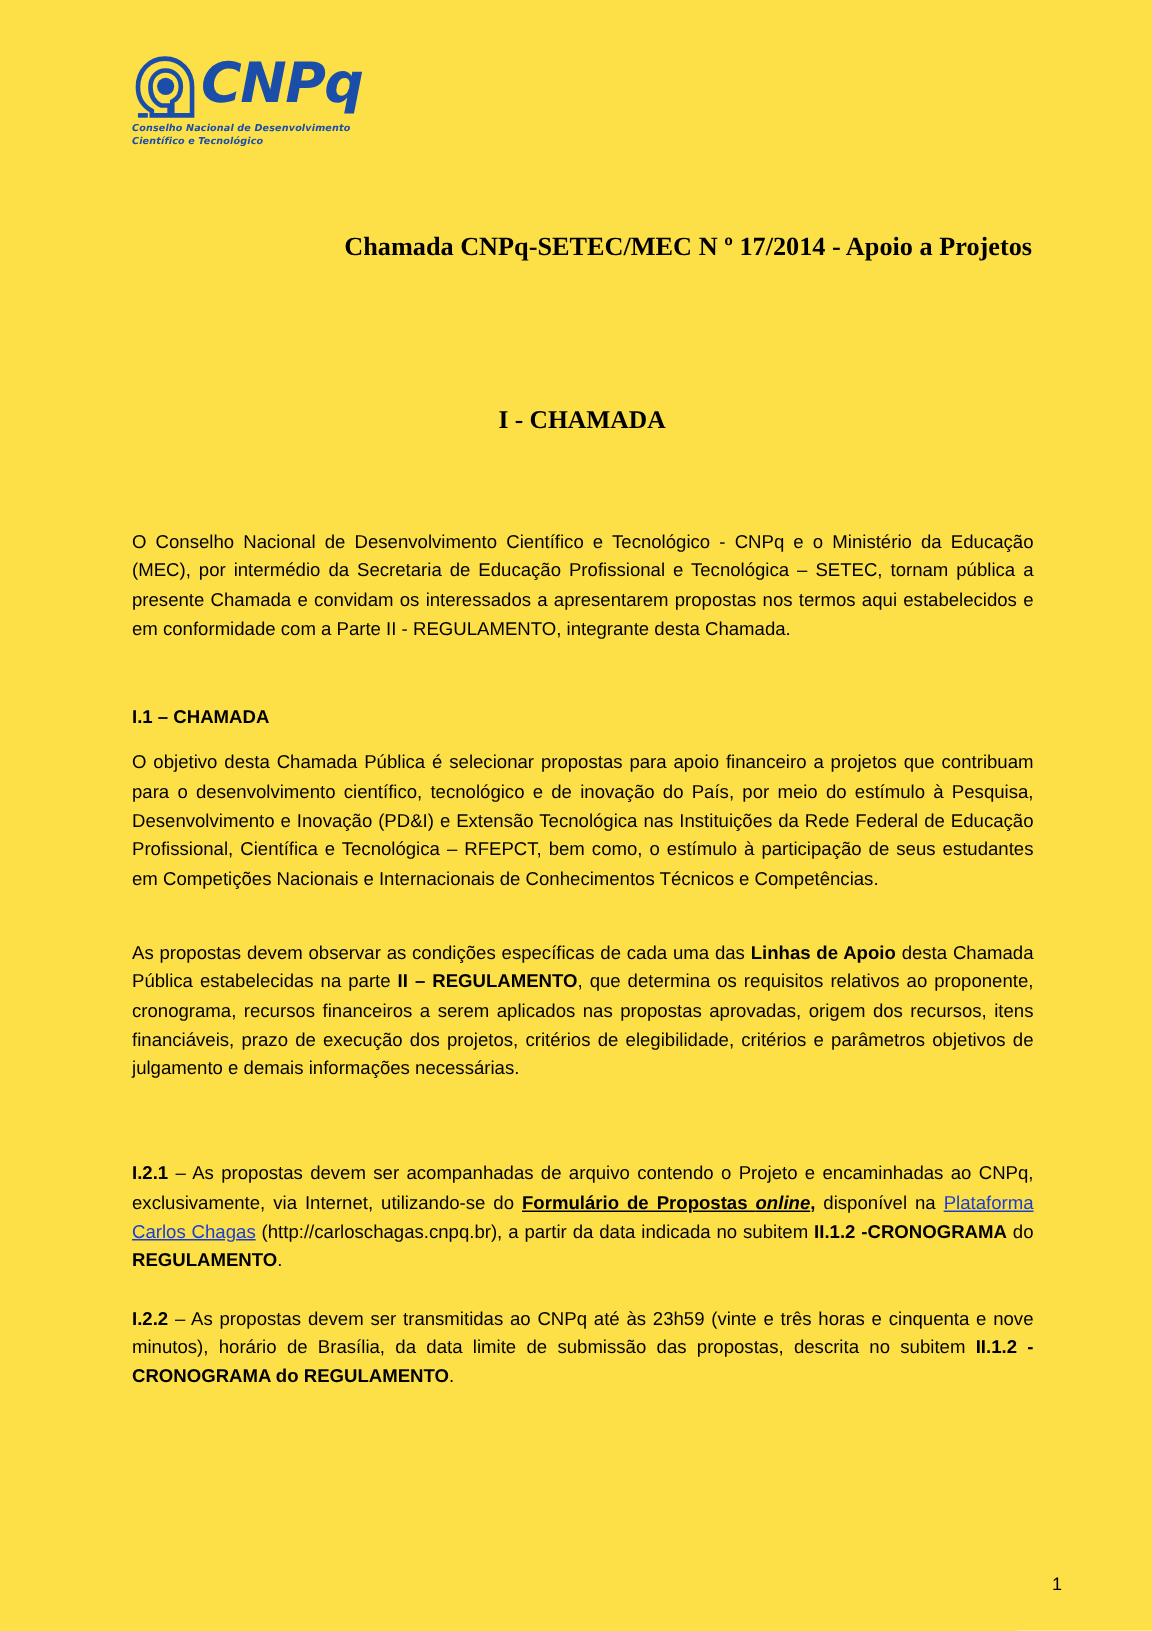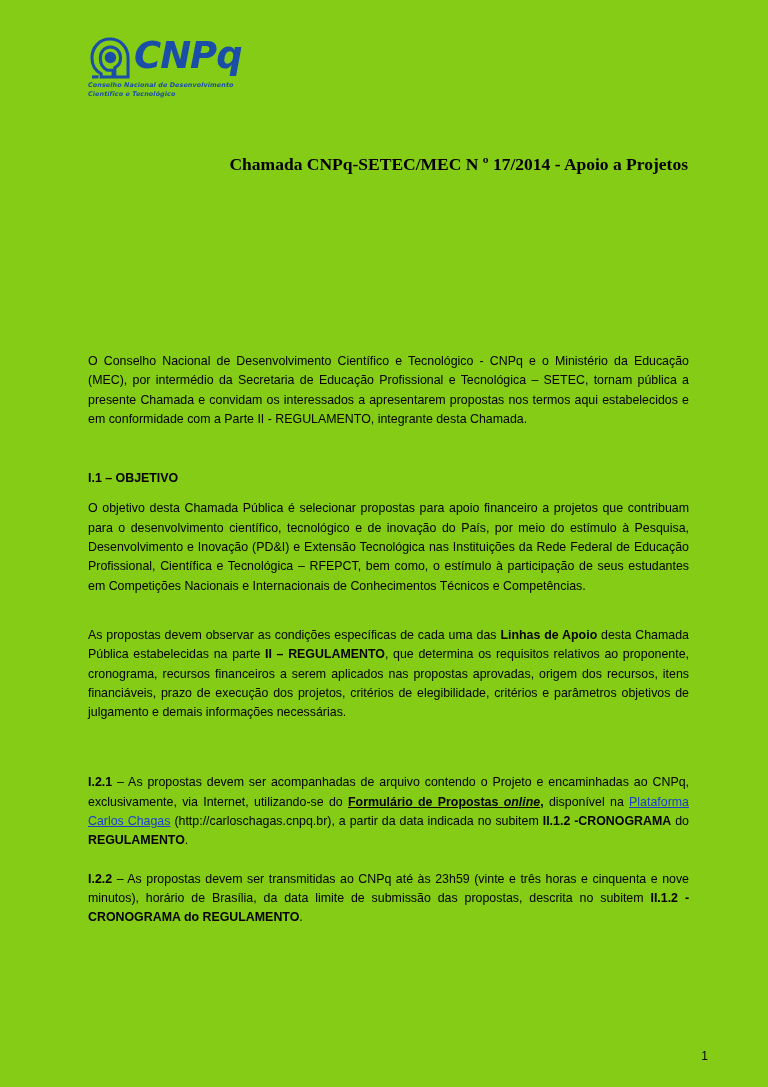--- a/index.html
+++ b/index.html
@@ -16,21 +16,21 @@
     color: #000000;
     overflow: hidden;
   }
 
   .page {
     position: relative;
     width: 768px;
     height: 1087px;
     box-sizing: border-box;
     padding: 0;
-    background: #84cc16;
+    background: #fde047;
   }
 
   
   .logo-block {
     position: absolute;
     left: 88px;
     top: 36px;
     width: 175px;
     height: 62px;
   }
@@ -157,28 +157,29 @@
       <div class="logo-word">CNPq</div>
     </div>
     <div class="logo-sub">Conselho Nacional de Desenvolvimento</div>
     <div class="logo-sub">Científico e Tecnológico</div>
   </div>
 
   <div class="doc-title">
     <span class="line">Chamada CNPq-SETEC/MEC N º 17/2014 - Apoio a Projetos</span>
   </div>
 
+  <div class="section-roman">I - CHAMADA</div>
 
   <div class="body-area">
 
     <p class="para">O Conselho Nacional de Desenvolvimento Científico e Tecnológico - CNPq e o Ministério da Educação (MEC), por intermédio da Secretaria de Educação Profissional e Tecnológica – SETEC, tornam pública a presente Chamada e convidam os interessados a apresentarem propostas nos termos aqui estabelecidos e em conformidade com a Parte II - REGULAMENTO, integrante desta Chamada.</p>
 
     <div class="gap-lg"></div>
 
-    <h3 class="subhead">I.1 – OBJETIVO</h3>
+    <h3 class="subhead">I.1 – CHAMADA</h3>
     <div class="gap-xs"></div>
 
     <p class="para rich"><span>O objetivo desta Chamada Pública é selecionar propostas para apoio financeiro a projetos que contribuam para o desenvolvimento científico, tecnológico e de inovação do País, por meio do estímulo à Pesquisa, Desenvolvimento e Inovação (PD&amp;I) e Extensão Tecnológica nas Instituições da Rede Federal de Educação Profissional, Científica e Tecnológica – RFEPCT, bem como, o estímulo à participação de seus estudantes em Competições Nacionais e Internacionais de Conhecimentos Técnicos e Competências.</span></p>
 
     <div class="gap-md"></div>
 
     <p class="para rich"><span>As propostas devem observar as condições específicas de cada uma das </span><b>Linhas de Apoio</b><span> desta Chamada Pública estabelecidas na parte </span><b>II – REGULAMENTO</b><span>, que determina os requisitos relativos ao proponente, cronograma, recursos financeiros a serem aplicados nas propostas aprovadas, origem dos recursos, itens financiáveis, prazo de execução dos projetos, critérios de elegibilidade, critérios e parâmetros objetivos de julgamento e demais informações necessárias.</span></p>
 
     <div class="gap-lg"></div>
 

